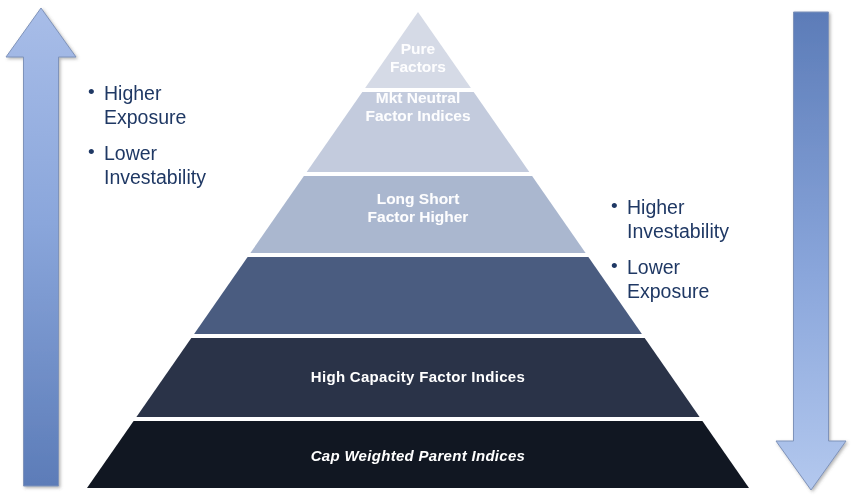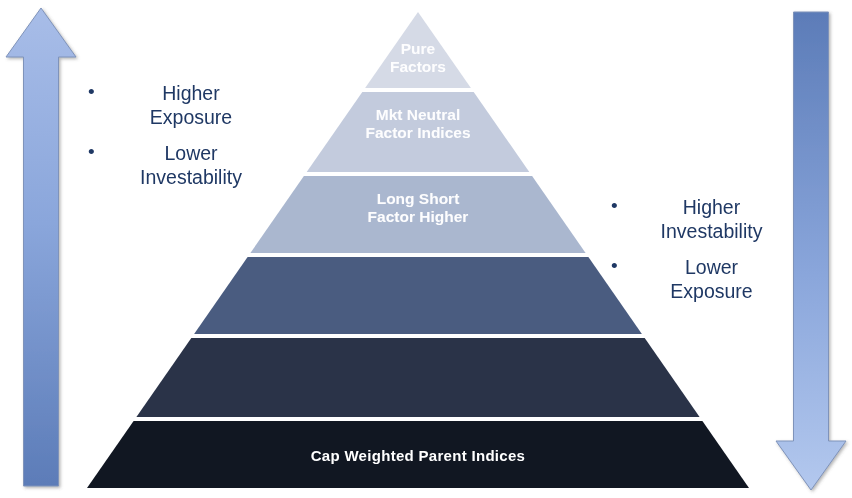--- a/index.html
+++ b/index.html
@@ -54,21 +54,20 @@
   .side-note ul {
     margin: 0;
     padding: 0;
     list-style: none;
   }
   .side-note li {
     position: relative;
     padding-left: 16px;
     margin-bottom: 13px;
     white-space: pre-line;
-    text-align: center;
   }
   .side-note li:last-child { margin-bottom: 0; }
   .side-note li::before {
     content: "\2022";
     position: absolute;
     left: 0;
     top: -1px;
     font-size: 19px;
     color: #1f3864;
   }
@@ -117,29 +116,30 @@
 
       <path d="M 191.3,338 L 644.7,338 L 699.6,417 L 136.4,417 Z" fill="#2a3348"></path>
 
       <path d="M 133.6,421 L 702.4,421 L 749.0,488 L 87.0,488 Z" fill="#111722"></path>
     </g>
   </svg>
 
   <div class="layer-label light-tier" style="left:348px; top:40px; width:140px;">Pure
 Factors</div>
 
-  <div class="layer-label light-tier" style="left:338px; top:106px; width:160px;">Mkt Neutral
+  <div class="layer-label light-tier" style="left:338px; top:89px; width:160px;">Mkt Neutral
 Factor Indices</div>
 
   <div class="layer-label light-tier" style="left:338px; top:190px; width:160px;">Long Short
 Factor Higher</div>
 
 
+  <div class="layer-label dark-tier" style="left:268px; top:368px; width:300px;">High Capacity Factor Indices</div>
 
-  <div class="layer-label dark-tier" style="left:268px; top:447px; width:300px;">Cap Weighted Parent Indices</div>
+  <div class="layer-label dark-tier" style="left:268px; top:447px; width:300px;font-style:italic;">Cap Weighted Parent Indices</div>
 
   <div class="side-note" id="note-left">
     <ul>
       <li>Higher
 Exposure</li>
       <li>Lower
 Investability</li>
     </ul>
   </div>
 

